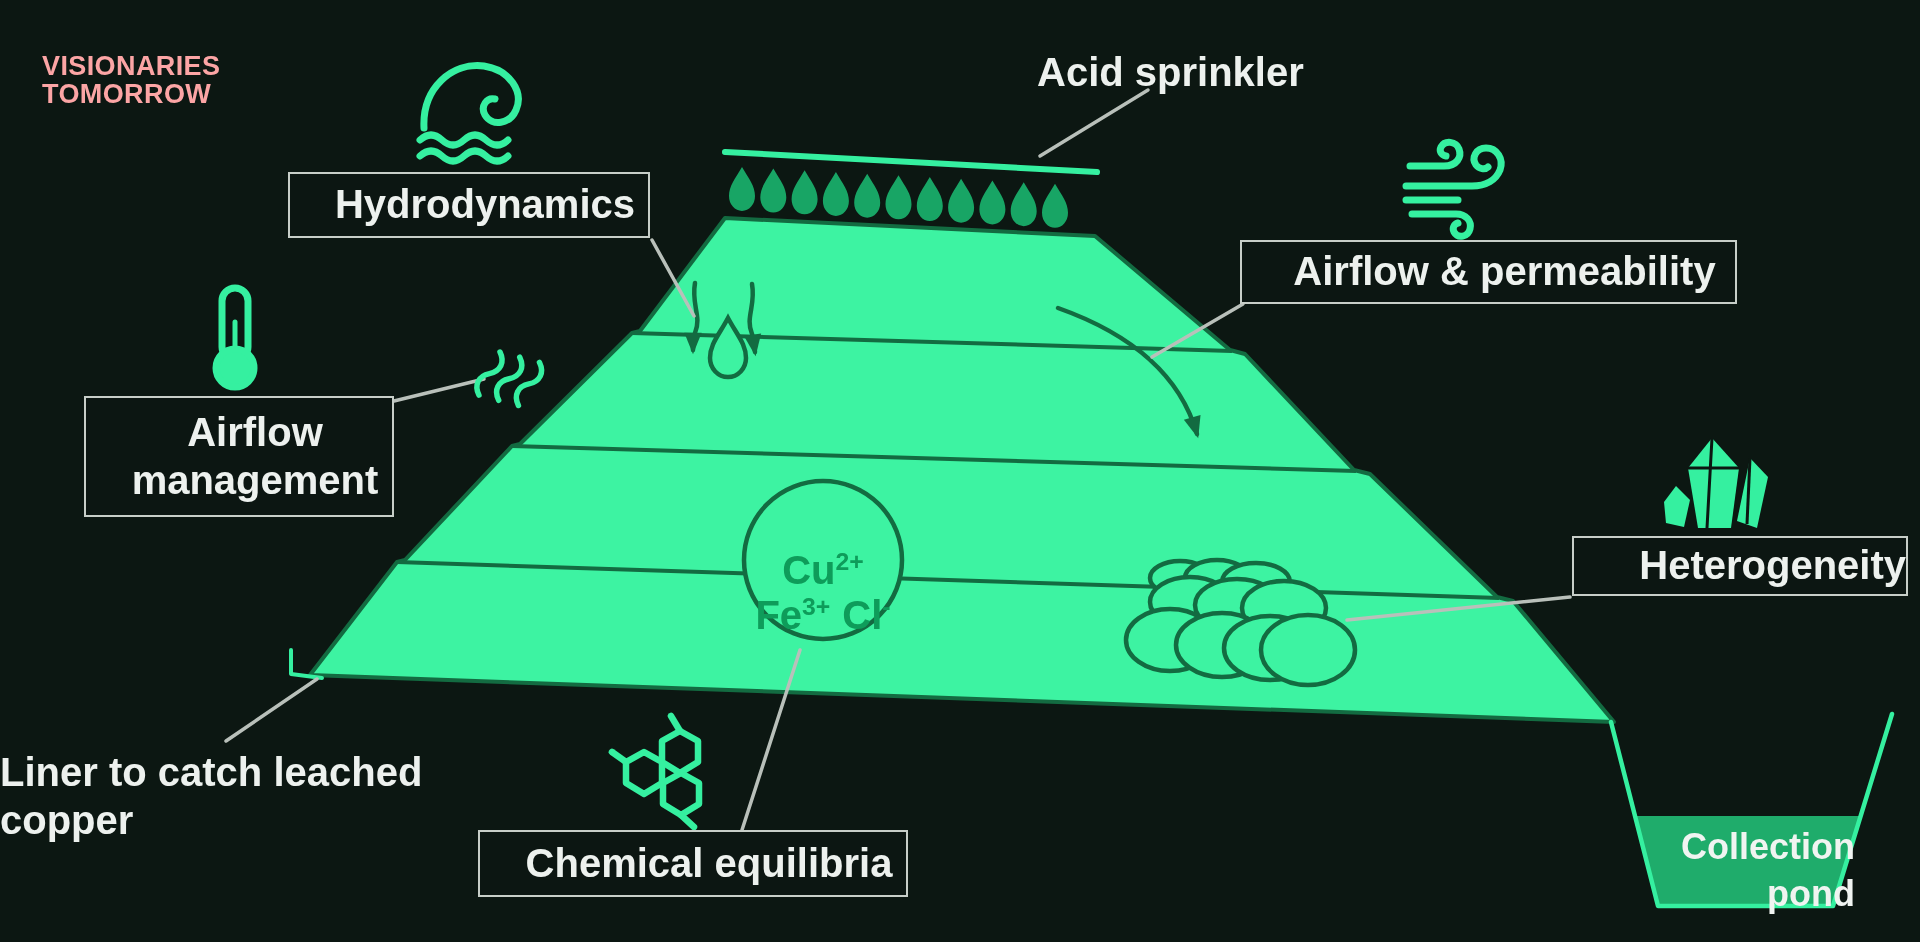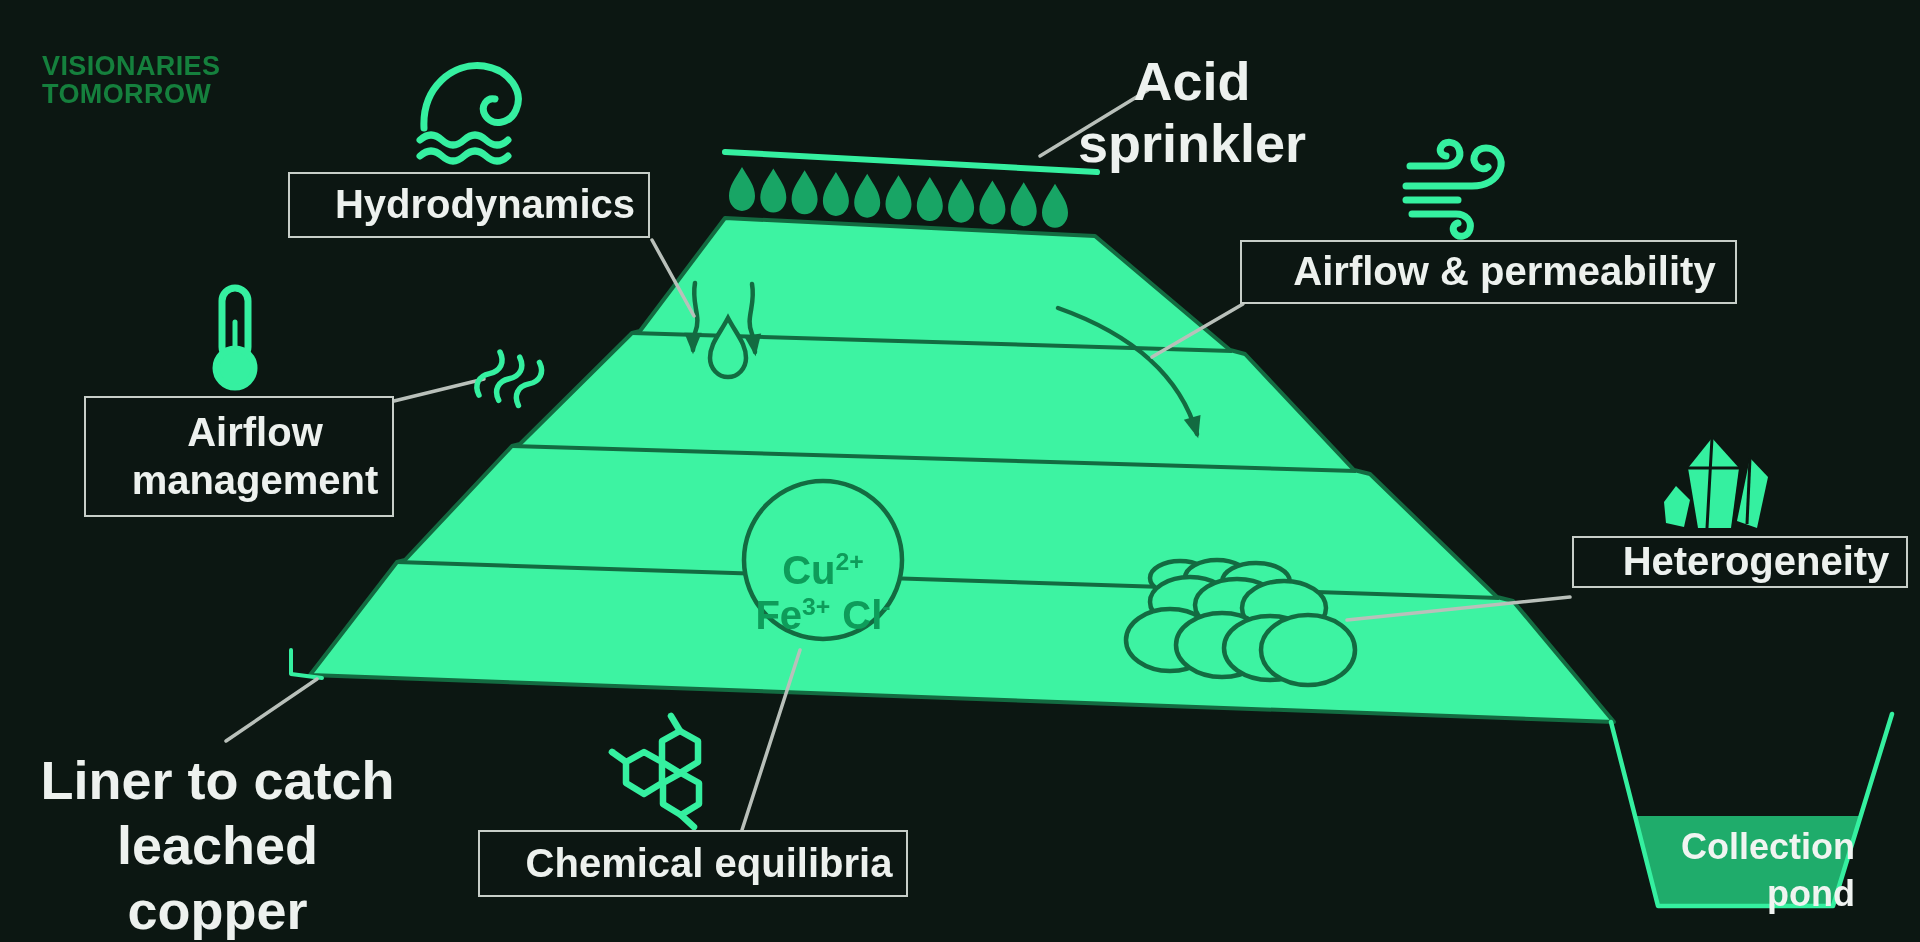--- a/index.html
+++ b/index.html
@@ -25,34 +25,34 @@
   .accent-thin{fill:none;stroke:var(--accent);stroke-width:4.5;stroke-linecap:round;stroke-linejoin:round;}
   .accent-fill{fill:var(--accent);}
   .leader{stroke:var(--leader);stroke-width:3.5;fill:none;stroke-linecap:round;}
   .droplet{fill:var(--medium);}
   .pond-liquid{fill:var(--pond);}
   .facet{stroke:var(--bg);stroke-width:3;fill:none;stroke-linejoin:round;}
 
   
   .abs{position:absolute;}
   .brand{left:42px;top:52px;font-size:27px;font-weight:800;line-height:1.04;
-         letter-spacing:.4px;color:#15803d;}
-  .plain-label{font-size:54px;font-weight:600;color:var(--text);text-align:center;}
+         letter-spacing:.4px;color:#fca5a5;}
+  .plain-label{font-size:40px;font-weight:600;color:var(--text);text-align:left;}
   .label-box{
     display:flex;align-items:center;justify-content:center;text-align:center;
     border:2px solid var(--boxborder);background:rgba(12,23,18,.88);
     font-size:40px;font-weight:600;color:var(--text);box-sizing:border-box;
     line-height:1.18;
     padding-left:32px;
   }
   .acid{left:1037px;top:50px;width:310px;}
   .box-hydro{left:288px;top:172px;width:362px;height:66px;}
   .box-airflow{left:1240px;top:240px;width:497px;height:64px;}
   .box-thermal{left:84px;top:396px;width:310px;height:121px;flex-direction:column;}
-  .box-hetero{left:1572px;top:536px;width:336px;height:52px;}
+  .box-hetero{left:1572px;top:536px;width:336px;height:60px;justify-content:flex-end;}
   .box-chem{left:478px;top:830px;width:430px;height:67px;}
   .liner-label{left:0px;top:748px;width:435px;line-height:1.2;}
   .pond-label{left:1640px;top:824px;width:215px;font-size:36px;font-weight:600;
               text-align:right;line-height:1.3;color:#F0F4F1;}
   .ion-label{left:723px;top:514px;width:200px;text-align:center;font-size:40px;
              font-weight:600;color:var(--ion);line-height:1.12;margin-top:34px;}
   .ion-label sup{font-size:62%;}
   .ion-gap{display:inline-block;width:12px;}
 </style>
 </head>

